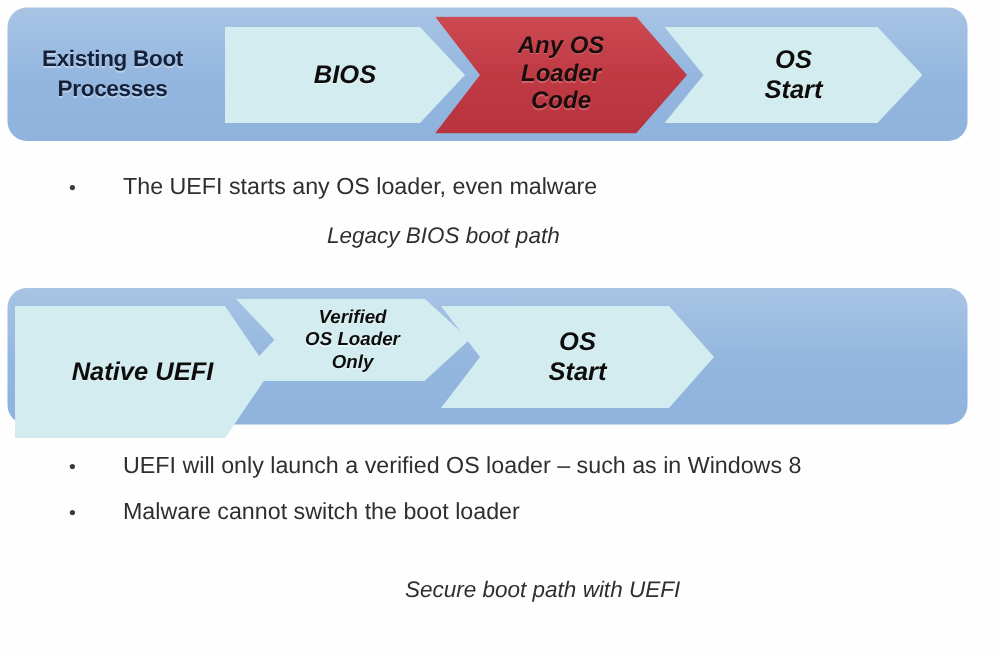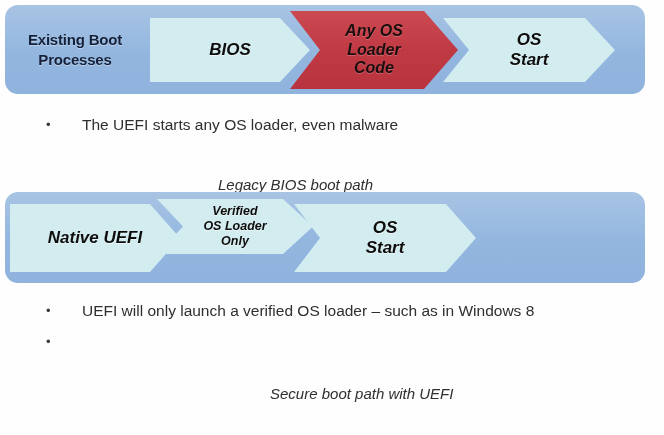--- a/index.html
+++ b/index.html
@@ -87,21 +87,21 @@
     color: #1a0d0d;
     text-shadow: 0 1px 0 rgba(255,220,220,0.25);
   }
 
   
   #chev-bios       { left: 5px;   top: 13px; width: 160px; height: 64px; font-size: 17px; }
   #chev-anyos      { left: 145px; top: 6px;  width: 168px; height: 78px; font-size: 16px; }
   #chev-osstart1   { left: 298px; top: 13px; width: 172px; height: 64px; font-size: 17px; }
 
   
-  #chev-uefi       { left: 5px;   top: 12px; width: 170px; height: 68px; font-size: 17px; }
+  #chev-uefi       { left: 5px;   top: 12px; width: 170px; height: 88px; font-size: 17px; }
   #chev-verified   { left: 152px; top: 7px;  width: 156px; height: 55px; font-size: 12.5px; }
   #chev-osstart2   { left: 289px; top: 12px; width: 182px; height: 68px; font-size: 17px; }
 
   
   .bullets {
     position: absolute;
     left: 40px;
     width: 600px;
   }
   #bullets-one { top: 114px; }
@@ -127,21 +127,21 @@
     line-height: 22px;
     max-width: 470px;
   }
 
   .caption {
     position: absolute;
     color: #2f2f2f;
     font-style: italic;
     font-size: 15px;
   }
-  #caption-one { top: 176px; left: 218px; }
+  #caption-one { top: 149px; left: 218px; }
   #caption-two { top: 385px; left: 270px; }
 </style>
 </head>
 <body>
 
 <div class="slide">
 
   <div class="banner" id="banner-one">
 
     <div class="banner-label">
@@ -213,18 +213,19 @@
     </div>
   </div>
 
   <div class="bullets" id="bullets-two">
     <div class="bullet-row">
       <div class="bullet-dot">•</div>
       <div class="bullet-text">UEFI will only launch a verified OS loader – such as in Windows 8</div>
     </div>
     <div class="bullet-row">
       <div class="bullet-dot">•</div>
+      <div class="bullet-text">Malware cannot switch the boot loader</div>
     </div>
   </div>
 
   <div class="caption" id="caption-two">Secure boot path with UEFI</div>
 
 </div>
 
 </body></html>

